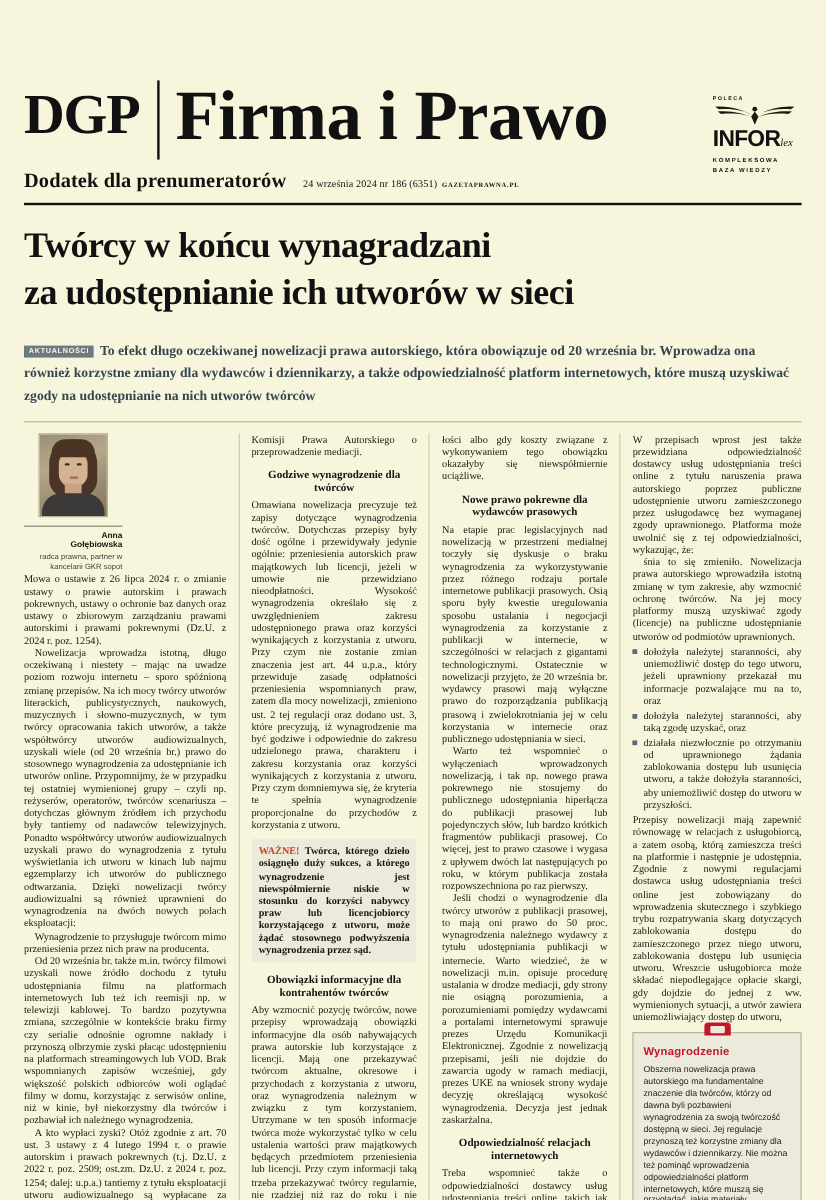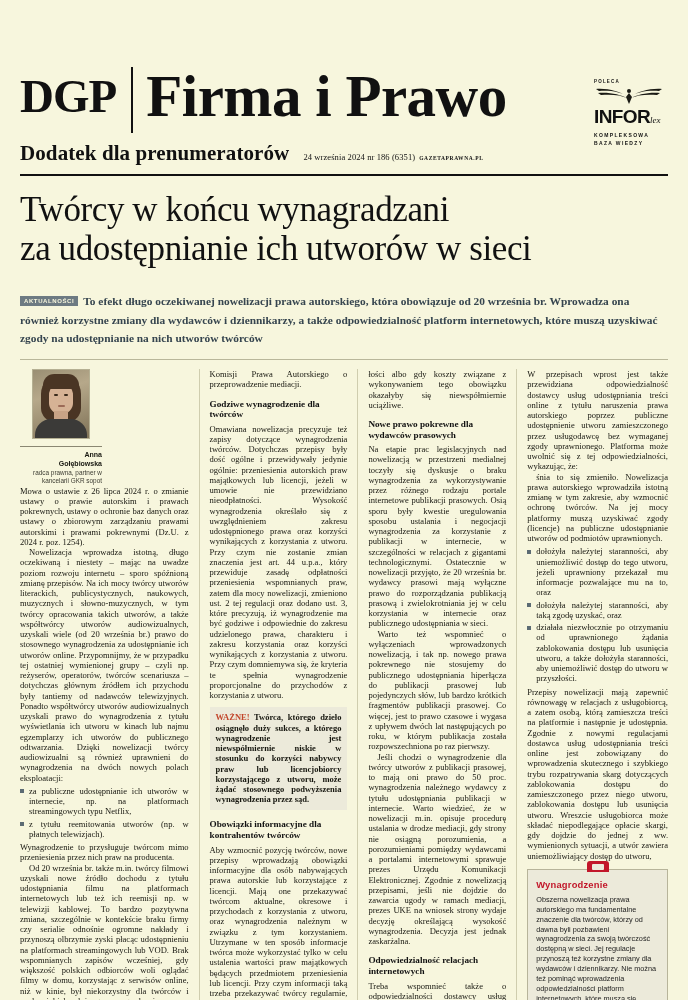--- a/index.html
+++ b/index.html
@@ -21,37 +21,37 @@
     font-weight:bold;font-size:47px;line-height:50px;letter-spacing:-1px;color:#111;
   }
   .mast-rule{
     width:2px;height:66px;background:#111;margin:0 13px 0 15px;position:relative;top:4px;
   }
   .firma{
     font-family:"Liberation Serif",serif;
     font-weight:bold;font-size:59px;line-height:50px;letter-spacing:-.5px;color:#111;
   }
   .subline{display:flex;align-items:baseline;margin-top:12px;}
-  .dodatek{font-family:"Liberation Serif",serif;font-weight:bold;font-size:21px;color:#111;letter-spacing:.1px;}
+  .dodatek{font-family:"Liberation Serif",serif;font-weight:bold;font-size:17px;color:#111;letter-spacing:.1px;}
   .issue{font-family:"Liberation Serif",serif;font-size:8.5px;color:#111;margin-left:14px;letter-spacing:.1px;}
   .issue .site{font-size:5.5px;letter-spacing:.6px;font-weight:bold;margin-left:4px;}
 
   .mast-right{flex:0 0 auto;text-align:left;padding-top:16px;padding-right:4px;}
   .poleca{font-family:"Liberation Sans",sans-serif;font-size:4.5px;font-weight:bold;letter-spacing:1.2px;color:#111;margin-bottom:2px;}
   .eagle{display:block;margin-left:auto;}
   .infor{font-family:"Liberation Sans",sans-serif;font-weight:bold;font-size:19px;letter-spacing:-.6px;color:#111;line-height:19px;margin-top:1px;}
   .infor .lex{font-family:"Liberation Serif",serif;font-style:italic;font-size:9px;font-weight:normal;letter-spacing:0;}
   .kompleks{font-family:"Liberation Sans",sans-serif;font-size:5px;font-weight:bold;letter-spacing:1.35px;color:#111;line-height:7.5px;margin-top:2px;}
 
   .mast-hr{height:2px;background:#111;margin-top:8px;}
 
   
   .headline{
-    font-family:"Liberation Serif",serif;font-weight:normal;
-    font-size:35px;line-height:39px;letter-spacing:-.4px;color:#111;
+    font-family:"Liberation Serif",serif;font-weight:bold;
+    font-size:30px;line-height:39px;letter-spacing:-.4px;color:#111;
     margin-top:14px;
   }
   .headline .l2{display:block;}
 
   
   .lead-wrap{margin-top:15px;display:block;}
   .badge{
     display:inline-block;background:#6d7a82;color:#f7f6dd;
     font-family:"Liberation Sans",sans-serif;font-weight:bold;
     font-size:6px;letter-spacing:.6px;padding:2px 4px 2px 4px;
@@ -94,21 +94,21 @@
   p.bd{
     font-family:"Liberation Serif",serif;
     font-size:8.55px;line-height:10.25px;
     text-align:justify;margin:0;color:#16160f;
     -webkit-hyphens:auto;hyphens:auto;
   }
   p.bd + p.bd{text-indent:9px;}
   p.bd.noind{text-indent:0;}
   h3.sub{
     font-family:"Liberation Serif",serif;font-weight:bold;
-    font-size:9.2px;line-height:10.6px;margin:9px 0 4px;color:#111;
+    font-size:9.2px;line-height:10.6px;margin:9px 0 4px;color:#111;text-align:center;
   }
   ul.sq{margin:3px 0 3px 0;padding:0;list-style:none;}
   ul.sq li{
     font-family:"Liberation Serif",serif;font-size:8.55px;line-height:10.25px;
     text-align:justify;padding-left:9px;position:relative;margin-bottom:2px;
   }
   ul.sq li:before{
     content:"";position:absolute;left:0;top:3.5px;width:4px;height:4px;background:#5c6b73;
   }
   .wazne-box{
@@ -208,24 +208,20 @@
         <div class="auth-hr"></div>
         <div class="auth-name">
           <div>Anna</div>
           <div>Gołębiowska</div>
         </div>
         <div class="auth-role">radca prawna, partner w kancelarii GKR sopot</div>
       </div>
       <div>
           <p class="bd">Mowa o ustawie z 26 lipca 2024 r. o zmianie ustawy o prawie autorskim i prawach pokrewnych, ustawy o ochronie baz danych oraz ustawy o zbiorowym zarządzaniu prawami autorskimi i prawami pokrewnymi (Dz.U. z 2024 r. poz. 1254).</p>
           <p class="bd">Nowelizacja wprowadza istotną, długo oczekiwaną i niestety – mając na uwadze poziom rozwoju internetu – sporo spóźnioną zmianę przepisów. Na ich mocy twórcy utworów literackich, publicystycznych, naukowych, muzycznych i słowno-muzycznych, w tym twórcy opracowania takich utworów, a także współtwórcy utworów audiowizualnych, uzyskali wiele (od 20 września br.) prawo do stosownego wynagrodzenia za udostępnianie ich utworów online. Przypomnijmy, że w przypadku tej ostatniej wymienionej grupy – czyli np. reżyserów, operatorów, twórców scenariusza – dotychczas głównym źródłem ich przychodu były tantiemy od nadawców telewizyjnych. Ponadto współtwórcy utworów audiowizualnych uzyskali prawo do wynagrodzenia z tytułu wyświetlania ich utworu w kinach lub najmu egzemplarzy ich utworów do publicznego odtwarzania. Dzięki nowelizacji twórcy audiowizualni są również uprawnieni do wynagrodzenia na dwóch nowych polach eksploatacji:</p>
-          <ul class="sq">
-            <li>za publiczne udostępnianie ich utworów w internecie, np. na platformach streamingowych typu Netflix,</li>
-            <li>z tytułu reemitowania utworów (np. w płatnych telewizjach).</li>
-          </ul>
           <p class="bd">Wynagrodzenie to przysługuje twórcom mimo przeniesienia przez nich praw na producenta.</p>
           <p class="bd">Od 20 września br. także m.in. twórcy filmowi uzyskali nowe źródło dochodu z tytułu udostępniania filmu na platformach internetowych lub też ich reemisji np. w telewizji kablowej. To bardzo pozytywna zmiana, szczególnie w kontekście braku firmy czy serialie odnośnie ogromne nakłady i przynoszą olbrzymie zyski płacąc udostępnieniu na platformach streamingowych lub VOD. Brak wspomnianych zapisów wcześniej, gdy większość polskich odbiorców woli oglądać filmy w domu, korzystając z serwisów online, niż w kinie, był niekorzystny dla twórców i pozbawiał ich należnego wynagrodzenia.</p>
           <p class="bd">A kto wypłaci zyski? Otóż zgodnie z art. 70 ust. 3 ustawy z 4 lutego 1994 r. o prawie autorskim i prawach pokrewnych (t.j. Dz.U. z 2022 r. poz. 2509; ost.zm. Dz.U. z 2024 r. poz. 1254; dalej: u.p.a.) tantiemy z tytułu eksploatacji utworu audiowizualnego są wypłacane za pośrednictwem organizacji zbiorowego zarządzania (np. SFP Stowarzyszenie Filmowców Polskich), która zawrze umowy o udostępnienie utworu audiowizualnego w internecie z platformą streamingową. Gdyby negocjacje warunków takiej umowy trwały zbyt długo, strony mogą wystąpić do</p>
         </div>
     </div>
 
     <div class="col c2">
       <div>
           <p class="bd noind">Komisji Prawa Autorskiego o przeprowadzenie mediacji.</p>
           <h3 class="sub">Godziwe wynagrodzenie dla twórców</h3>

